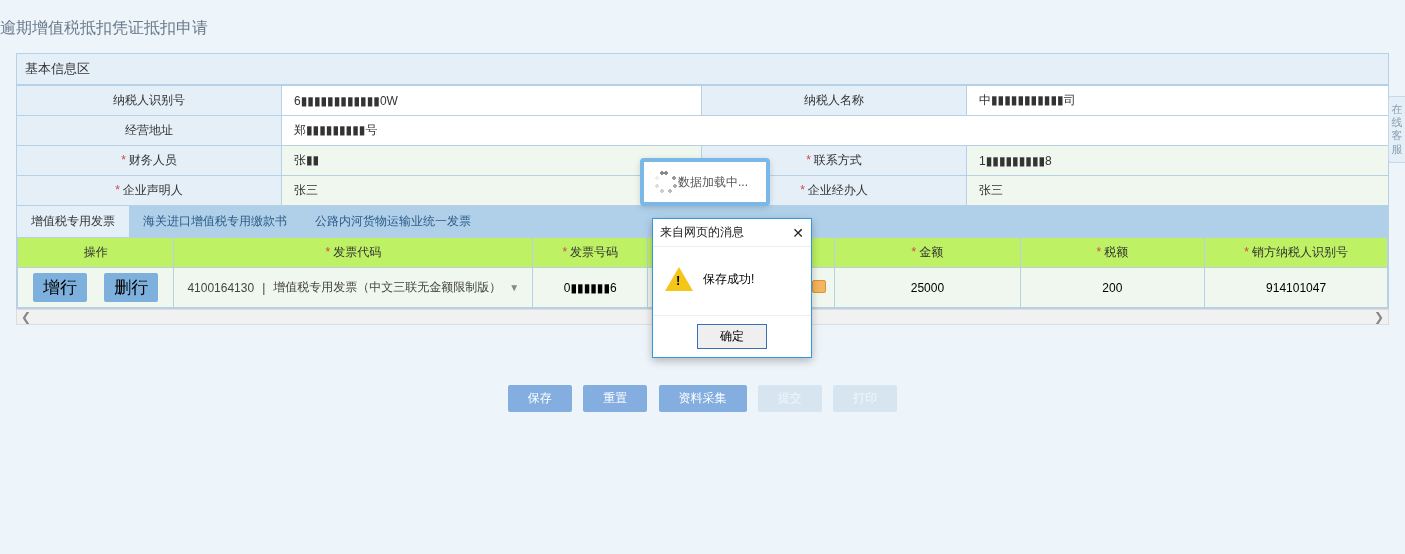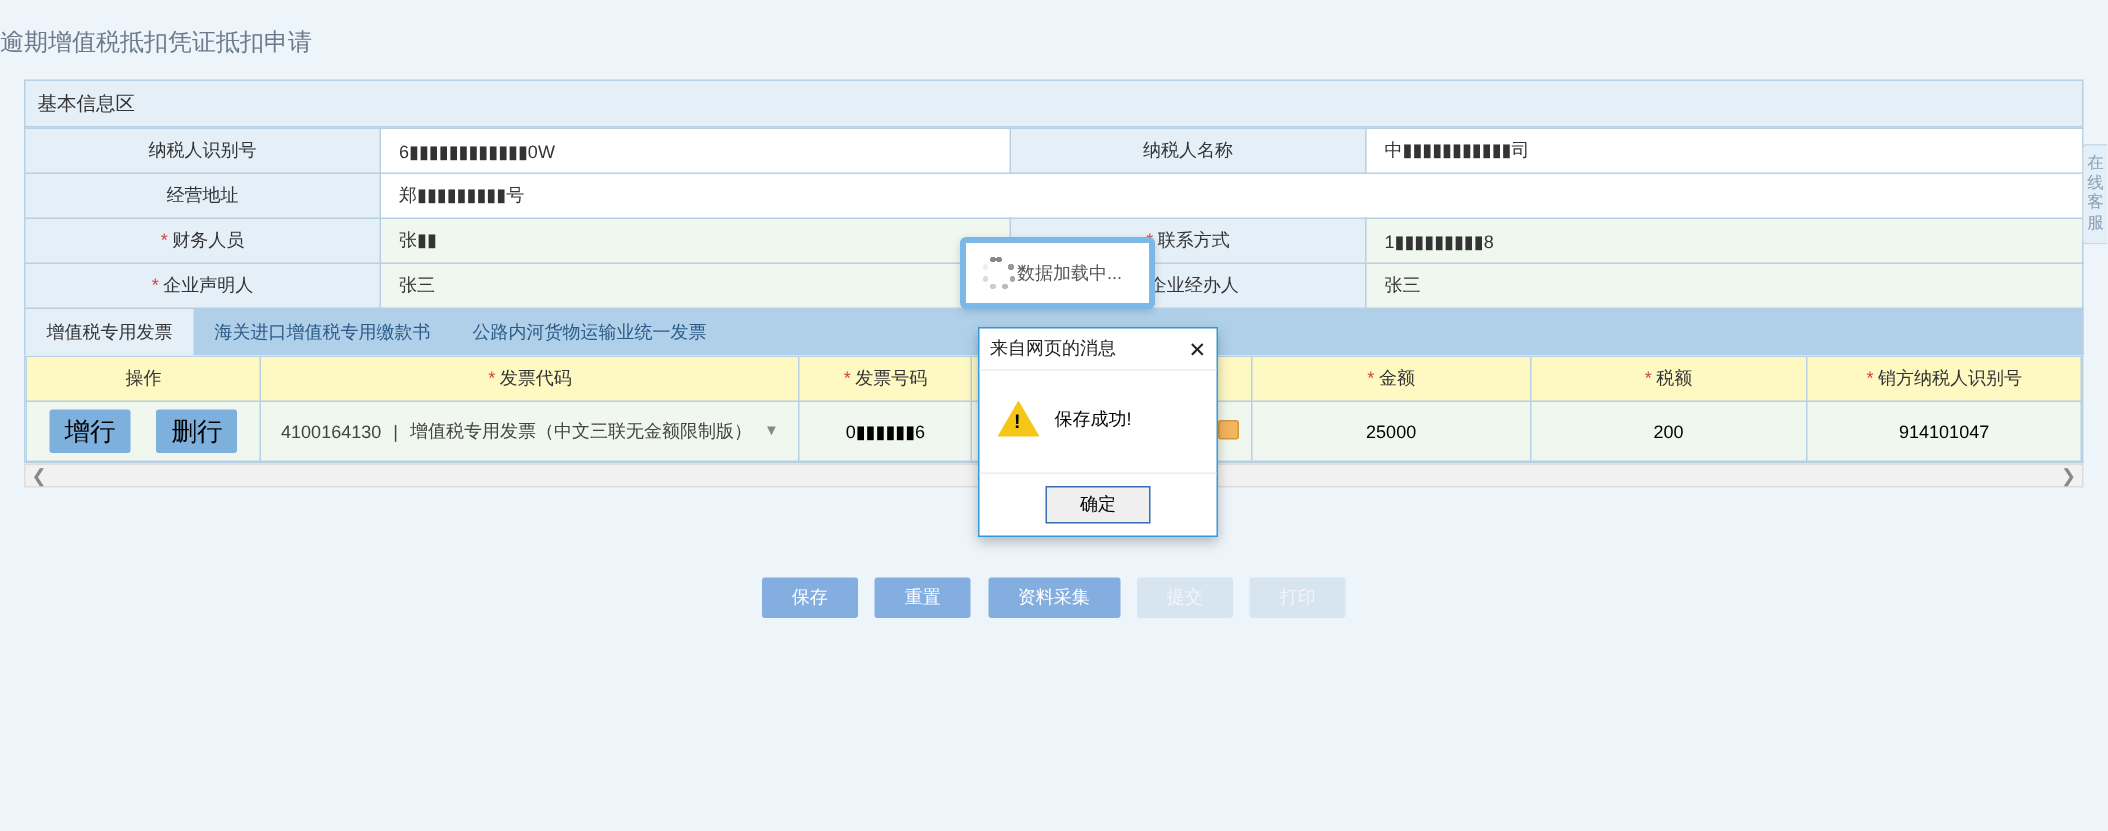--- a/index.html
+++ b/index.html
@@ -36,21 +36,21 @@
     .info-table td {
       border: 1px solid #b8d0e4;
       padding: 6px 8px;
       height: 28px;
       font-size: 12px;
       color: #333;
     }
     .info-table .label-cell {
       background: #e5eff8;
       text-align: center;
-      width: 237px;
+      width: 265px;
     }
     .info-table .value-cell {
       background: #ffffff;
       text-align: left;
       padding-left: 12px;
     }
     .info-table .value-cell-green {
       background: #f0f7ee;
       text-align: left;
       padding-left: 12px;
@@ -76,21 +76,21 @@
       border: 1px solid #b8d0e4;
       border-top: none;
       overflow-x: auto;
       background: #fff;
     }
     .data-table {
       border-collapse: collapse;
       min-width: 100%;
     }
     .data-table th {
-      background: #fef9c3;
+      background: #bef264;
       border: 1px solid #b8d0e4;
       padding: 6px;
       font-weight: normal;
       color: #333;
       white-space: nowrap;
     }
     .data-table td {
       border: 1px solid #b8d0e4;
       padding: 5px 8px;
       background: #f0f7ee;

